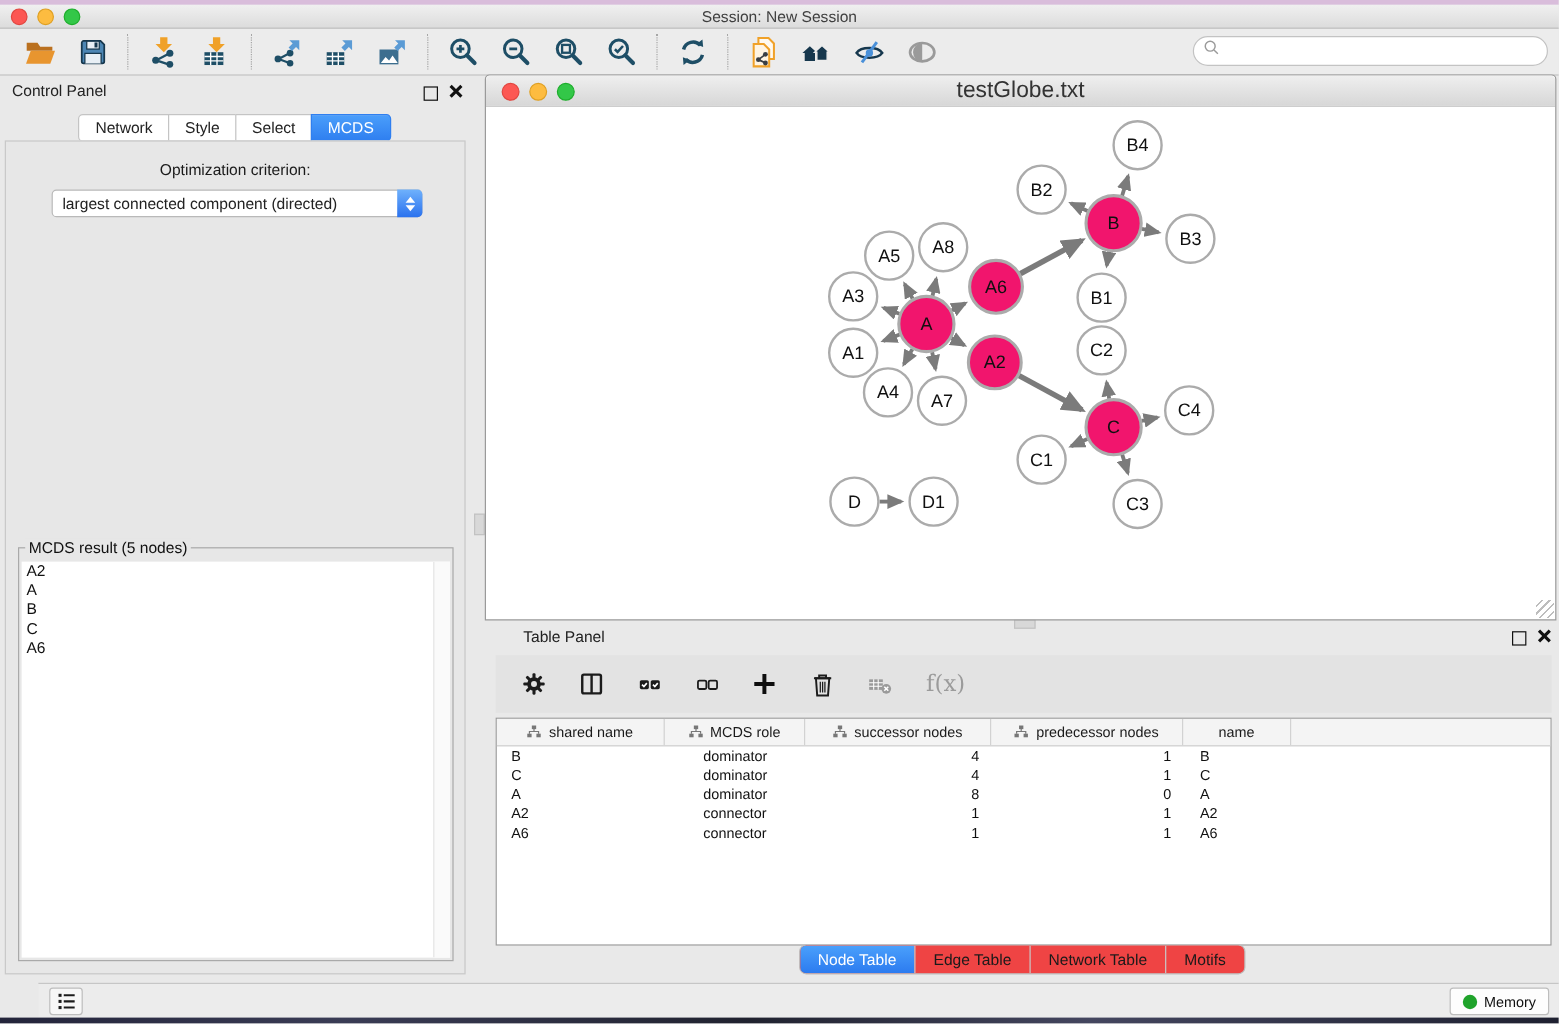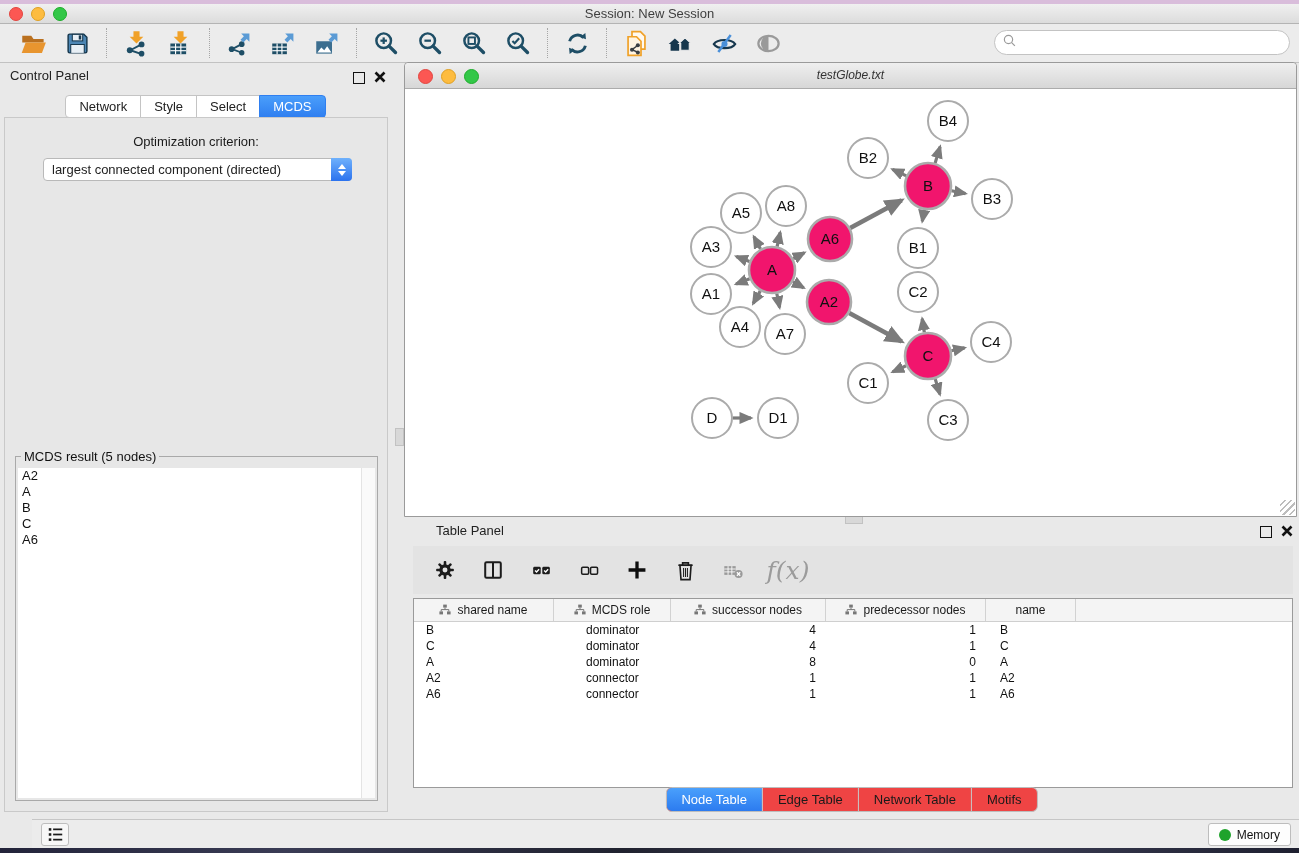--- a/index.html
+++ b/index.html
@@ -60,33 +60,33 @@
   .split-v{position:absolute;left:395px;top:428px;width:7px;height:16px;background:#D8D8D8;border:1px solid #C2C2C2;}
   .split-h{position:absolute;left:845px;top:516px;width:16px;height:6px;background:#D8D8D8;border:1px solid #C2C2C2;}
   
   .right-area{position:absolute;left:404px;top:62px;right:0;bottom:33px;}
   .network-window{position:absolute;left:0;top:0;width:891px;height:453px;background:#fff;
     border:1px solid #9A9A9A;border-radius:4px 4px 0 0;}
   .nw-titlebar{position:relative;height:25px;background:linear-gradient(#EFEFEF,#D7D7D7);
     border-bottom:1px solid #ACACAC;border-radius:4px 4px 0 0;}
   .nw-lights{position:absolute;left:13px;top:6px;display:flex;gap:8px;}
   .nw-light{width:13px;height:13px;border-radius:50%;}
-  .nw-title{text-align:center;font-size:12px;line-height:25px;color:#333;font-style:italic;}
+  .nw-title{text-align:center;font-size:19px;line-height:25px;color:#333;}
   .nw-content{position:absolute;left:0;right:0;top:26px;bottom:0;}
   .nw-content svg{display:block;width:100%;height:100%;}
   .resize-grip{position:absolute;right:1px;bottom:1px;width:15px;height:15px;
     background:repeating-linear-gradient(135deg,transparent 0 3px,#BDBDBD 3px 4.5px);}
   
   .table-panel{position:absolute;left:0;right:0;top:454px;bottom:0;}
   .tp-header{position:relative;height:28px;}
   .tp-title{position:absolute;left:12px;top:7px;font-size:13px;margin-left:20px;}
   .tp-toolbar{position:absolute;left:9px;right:6px;top:30px;height:48px;background:#E3E3E3;
     display:flex;align-items:center;gap:20px;padding-left:18px;box-sizing:border-box;}
   .tp-btn{background:none;border:none;padding:0;display:flex;align-items:center;justify-content:center;width:28px;height:28px;}
-  .fx-label{font-family:"DejaVu Serif",serif;font-style:italic;font-size:25px;color:#9B9B9B;}
+  .fx-label{font-family:"DejaVu Serif",serif;font-size:19px;color:#9B9B9B;}
   .tp-table{position:absolute;left:9px;right:6px;top:82px;height:188px;background:#fff;
     border:1px solid #9A9A9A;overflow:hidden;}
   .thead{display:grid;grid-template-columns:140px 117px 155px 160px 90px 1fr;height:22px;
     background:#F4F4F4;border-bottom:1px solid #CFCFCF;}
   .th{display:flex;align-items:center;justify-content:center;gap:6px;font-size:12px;color:#1A1A1A;
     border-right:1px solid #D2D2D2;overflow:hidden;}
   .th:last-child{border-right:none;}
   .trow{display:grid;grid-template-columns:140px 117px 155px 160px 90px 1fr;height:16px;}
   .td{font-size:12px;line-height:16px;color:#111;white-space:nowrap;overflow:hidden;}
   .td.c1{padding-left:12px;} .td.c2{padding-left:8px;margin-left:24px;}

